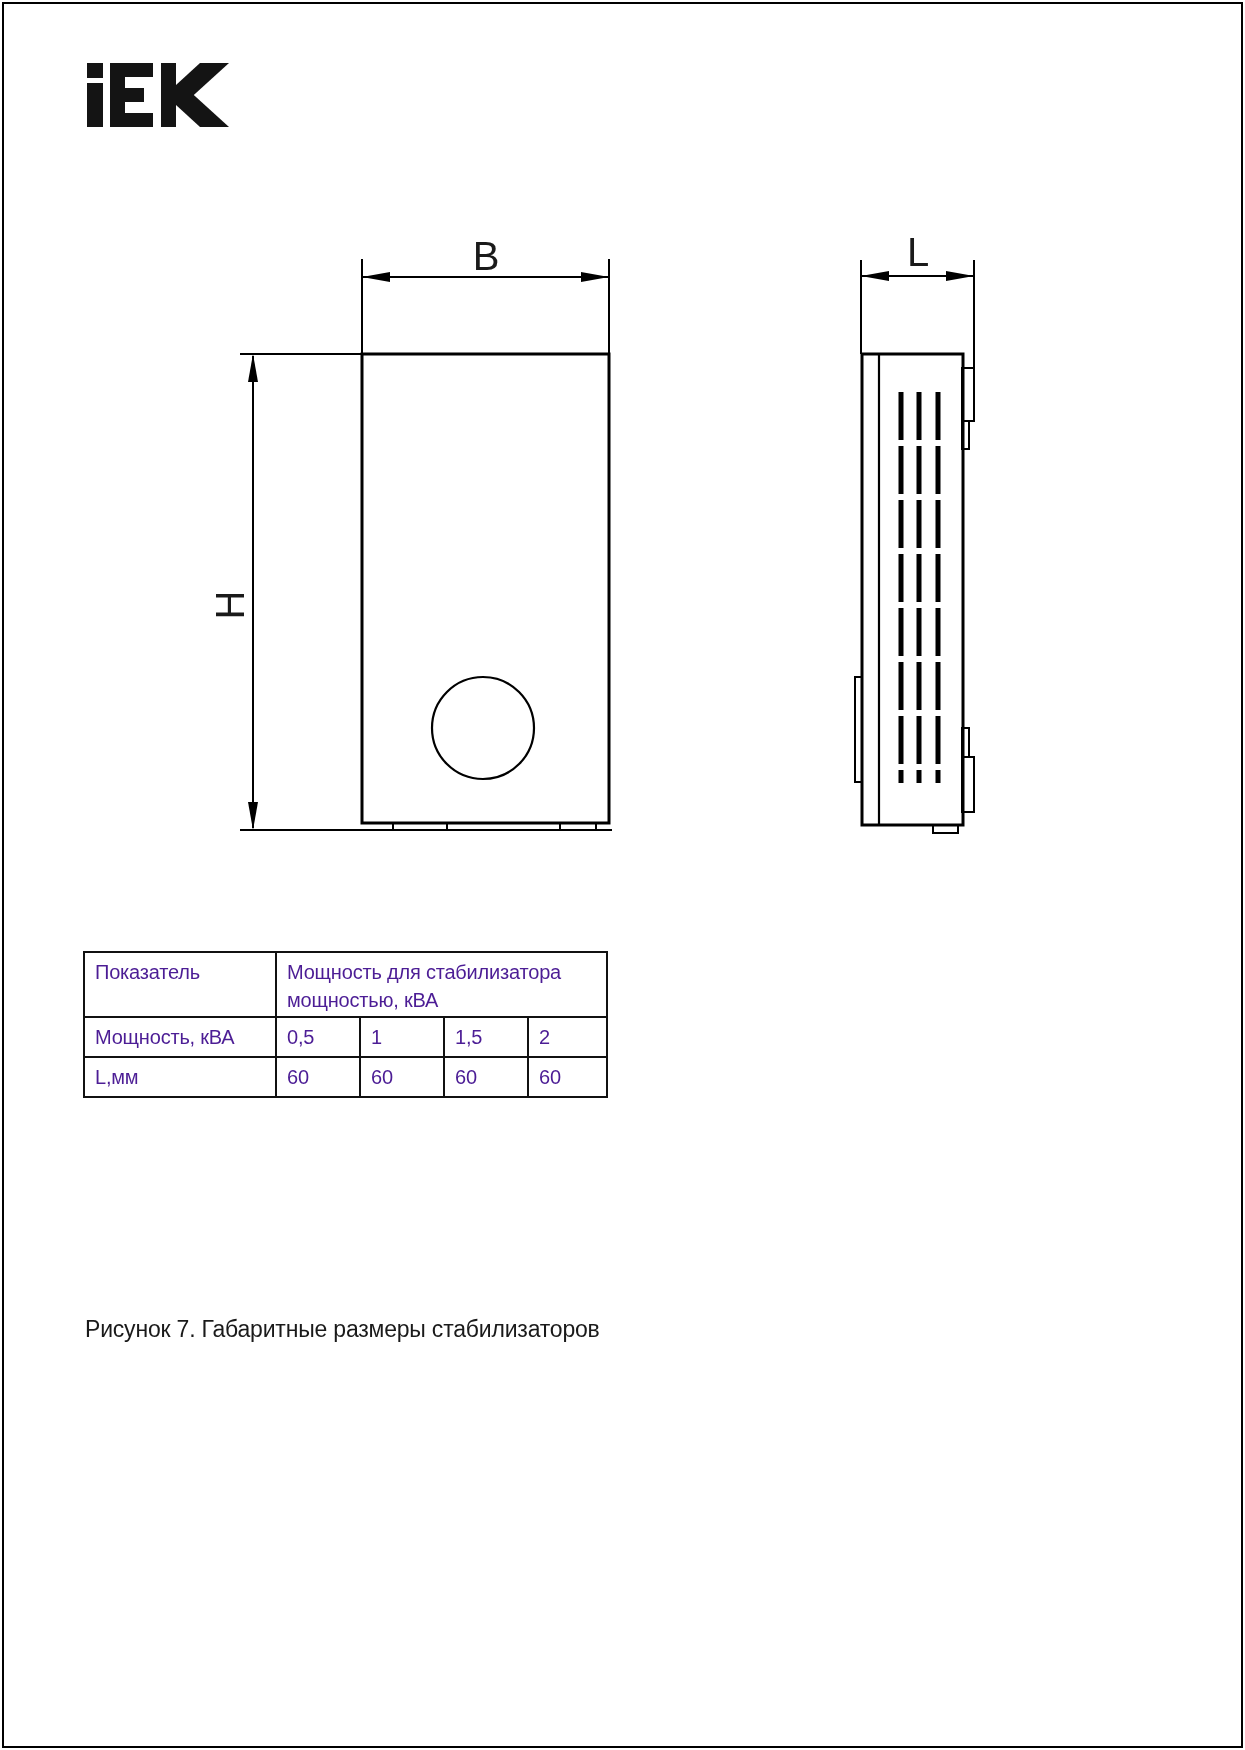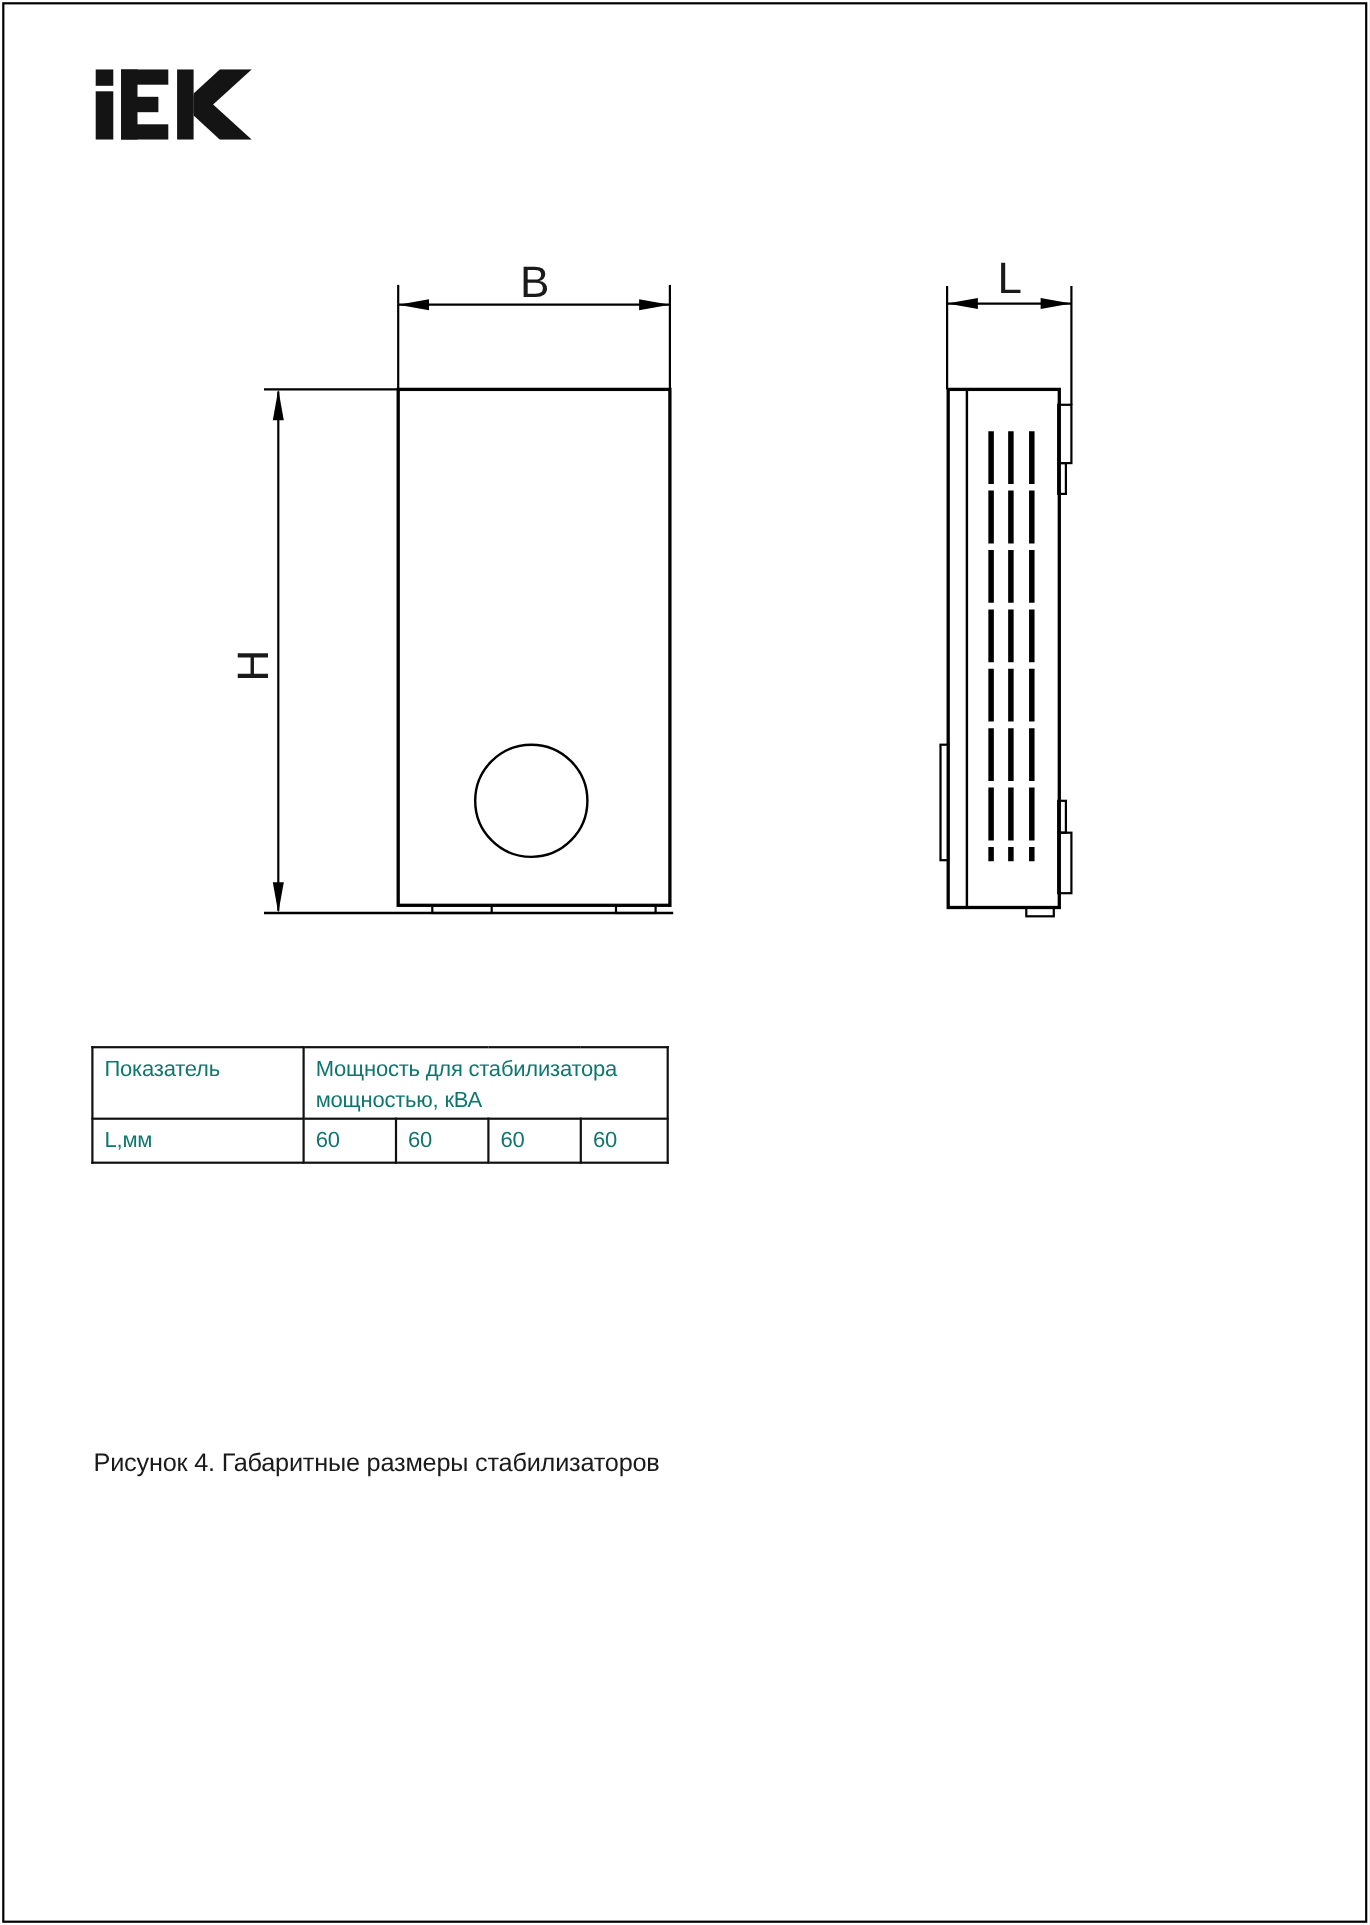--- a/index.html
+++ b/index.html
@@ -13,21 +13,21 @@
   .logo *{fill:#141414;}
   .drawing{position:absolute;left:0;top:0;width:1245px;height:900px;}
   .drawing .outline{fill:none;stroke:#000;stroke-width:3px;}
   .drawing .thin{fill:none;stroke:#000;stroke-width:2.2px;}
   .drawing .dim{fill:none;stroke:#000;stroke-width:2px;}
   .drawing .arrow{fill:#000;stroke:none;}
   .drawing .slot{fill:none;stroke:#000;stroke-width:5px;stroke-dasharray:48 6;}
   .drawing text{font-family:"Liberation Sans",sans-serif;font-size:40px;fill:#1a1a1a;}
   .spec{position:absolute;left:83px;top:951px;width:523px;border-collapse:collapse;table-layout:fixed;}
   .spec td{
-    border:2px solid #111;font-size:20px;letter-spacing:-0.2px;color:#0f766e;
+    border:2px solid #111;font-size:20px;letter-spacing:-0.2px;color:#4c1d95;
     padding:0 4px 0 10px;vertical-align:middle;height:38px;white-space:normal;
   }
   .spec tr.hdr td{vertical-align:top;padding-top:5px;line-height:28px;height:58px;}
   .caption{position:absolute;left:85px;top:1316px;font-size:23px;letter-spacing:-0.2px;color:#1a1a1a;}
 </style>
 </head>
 <body>
 
 <div class="page">
 
@@ -111,24 +111,31 @@
         <col style="width:84px">
         <col style="width:84px">
         <col style="width:79px">
     </colgroup>
     <tbody>
       <tr class="hdr">
         <td>Показатель</td>
         <td colspan="4">Мощность для стабилизатора мощностью, кВА</td>
       </tr>
       <tr>
+        <td>Мощность, кВА</td>
+        <td>0,5</td>
+        <td>1</td>
+        <td>1,5</td>
+        <td>2</td>
+      </tr>
+      <tr>
         <td>L,мм</td>
         <td>60</td>
         <td>60</td>
         <td>60</td>
         <td>60</td>
       </tr>
     </tbody>
   </table>
 
-  <div class="caption">Рисунок 4. Габаритные размеры стабилизаторов</div>
+  <div class="caption">Рисунок 7. Габаритные размеры стабилизаторов</div>
 
 </div>
 
 </body></html>

